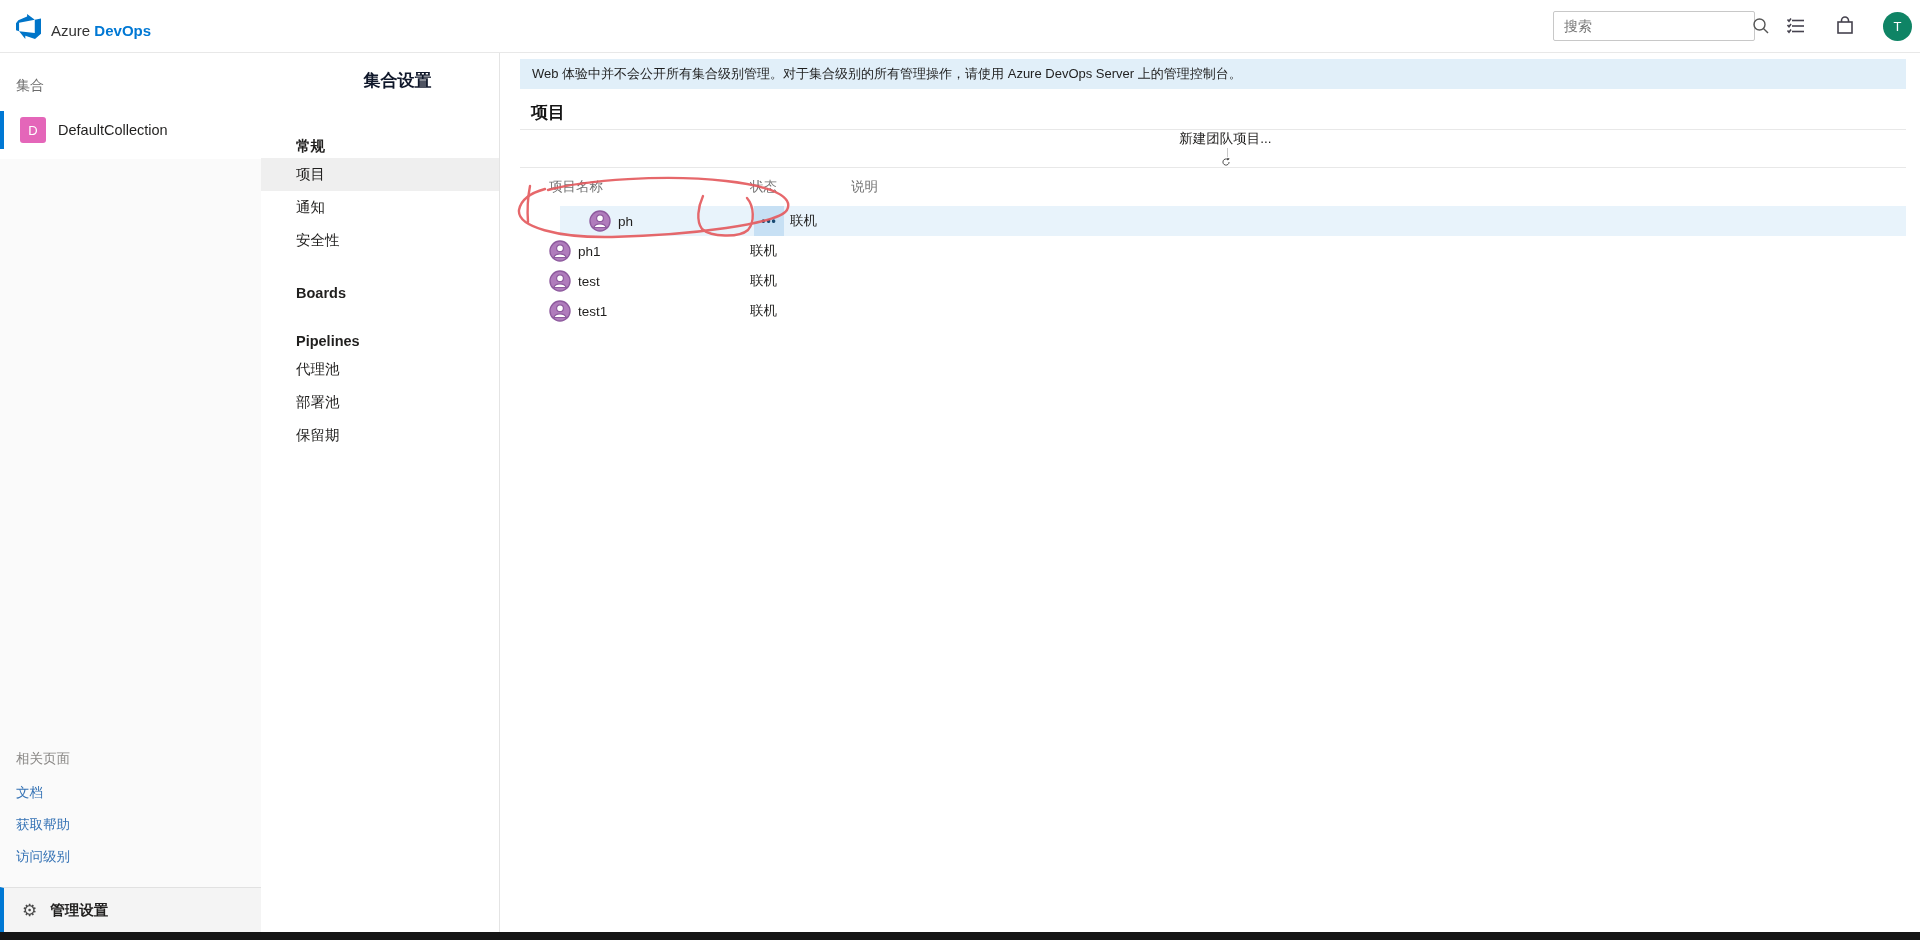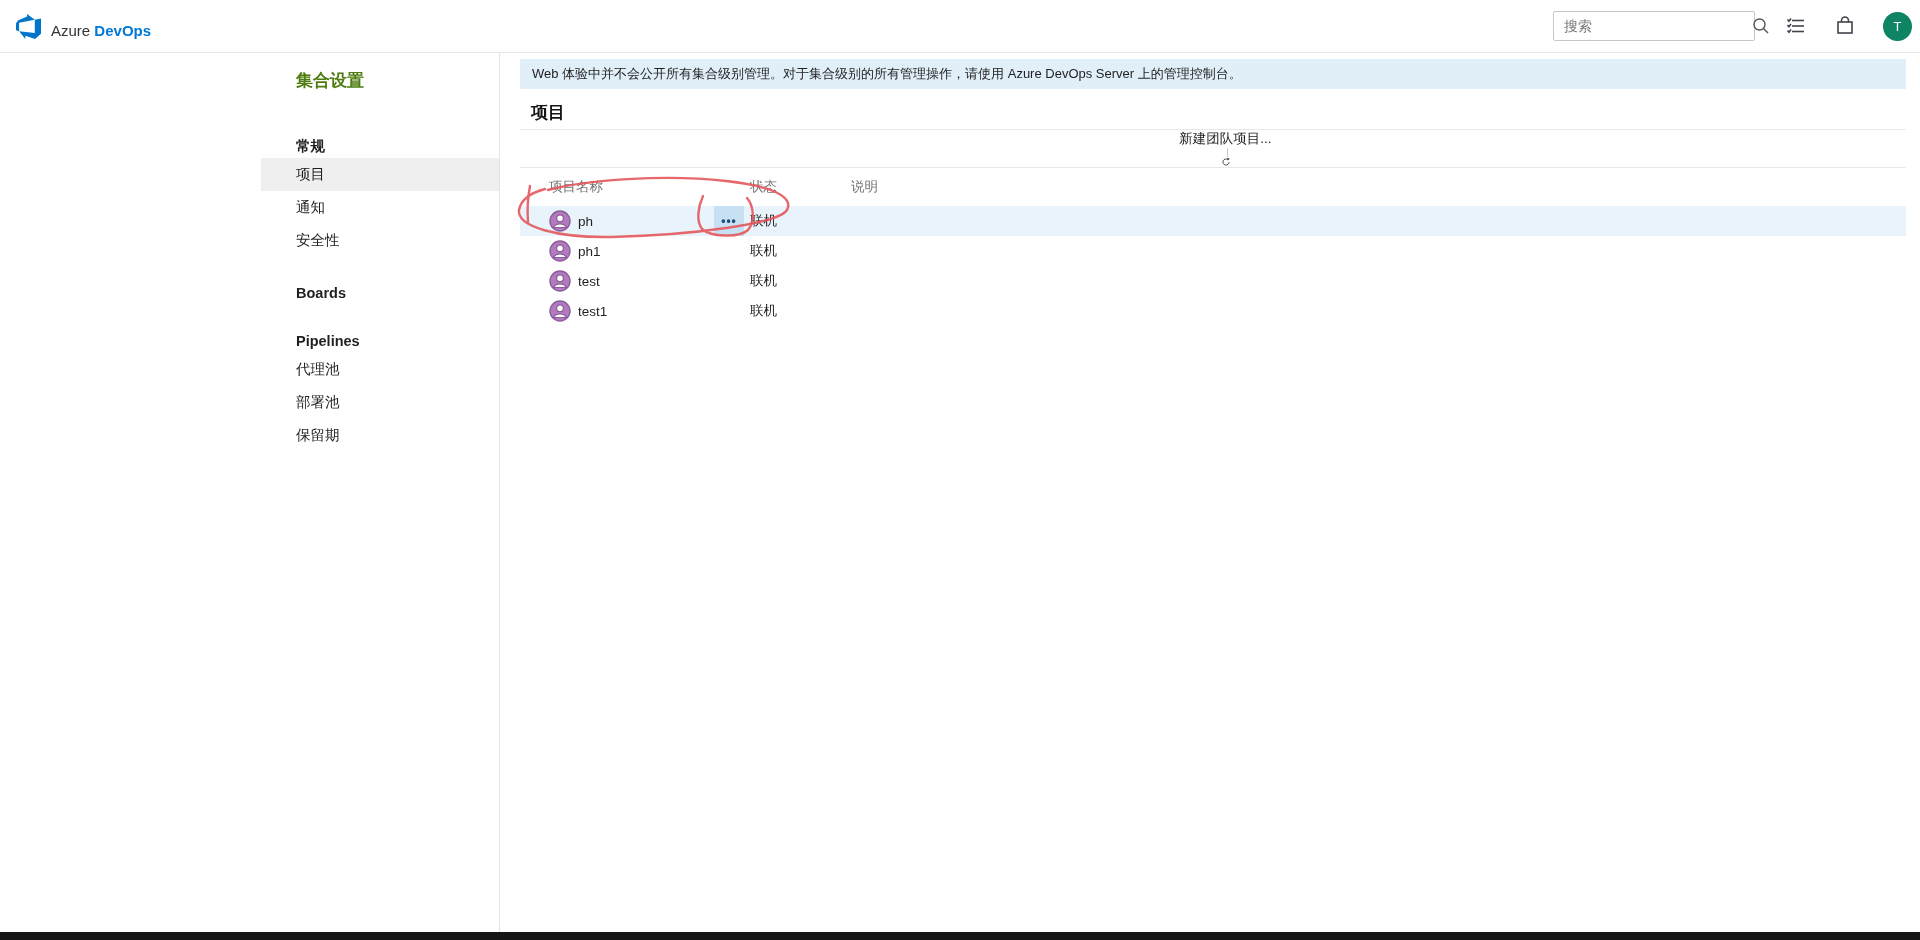--- a/index.html
+++ b/index.html
@@ -39,21 +39,21 @@
   .side-link { color:#3673b5; font-size:13.5px; margin-bottom:14px; cursor:pointer; }
   .admin-row { position:absolute; bottom:0; left:0; right:0; height:45px; background:#f4f4f4;
                border-top:1px solid #e1e1e1; border-left:4px solid #0078d4; display:flex;
                align-items:center; gap:13px; padding-left:18px; cursor:pointer; }
   .admin-label { font-weight:700; font-size:14.5px; }
   .gear { font-size:17px; color:#4a4a4a; line-height:1; }
 
   
   .settings-nav { position:absolute; top:53px; left:261px; width:239px; bottom:8px;
                   background:#fff; border-right:1px solid #e4e4e4; }
-  .nav-title { padding:16px 0 0 35px; font-size:17px; font-weight:700; color:#4d7c0f; }
+  .nav-title { padding:16px 0 0 35px; font-size:17px; font-weight:700; color:#0f172a;text-align:center; }
   .nav-header { margin-top:24px; height:24px; line-height:24px; padding-left:35px;
                 font-weight:700; font-size:14.5px; color:#201f1e; }
   .nav-header.first { margin-top:42px; }
   .nav-item { height:33px; line-height:33px; padding-left:35px; font-size:14.5px;
               color:#201f1e; cursor:pointer; }
   .nav-item.selected { background:#efefef; }
 
   
   .main { position:absolute; top:53px; left:500px; right:0; bottom:8px; background:#fff; }
   .banner { margin:6px 14px 0 20px; background:#e1eff9; height:30px; line-height:30px;
@@ -66,21 +66,21 @@
   .toolbar-sep { width:1px; height:16px; background:#c8c8c8; margin:0 15px 0 18px; }
   .refresh { width:18px; height:18px; cursor:pointer; }
 
   .table { margin:0 14px 0 20px; }
   .thead { display:flex; height:38px; align-items:center; color:#737373; font-size:13.5px; }
   .cell-name { width:230px; padding-left:29px; }
   .cell-status { width:101px; }
   .cell-desc { flex:1; }
   .trow { display:flex; height:30px; align-items:center; font-size:13.5px; color:#201f1e;
           position:relative; cursor:pointer; }
-  .trow.highlight { background:#e8f3fb; }
+  .trow.highlight { background:#e8f3fb;margin-left:40px; }
   .cell-name-flex { width:230px; padding-left:29px; display:flex; align-items:center; }
   .proj-avatar { width:22px; height:22px; flex:0 0 auto; }
   .proj-name { margin-left:7px; }
   .ctx-btn { position:absolute; left:194px; top:0; width:30px; height:30px; background:#c7e0f4;
              display:flex; align-items:center; justify-content:center; color:#1b4c74;
              font-weight:700; font-size:12px; letter-spacing:1px; cursor:pointer; }
 
   
   .annotation-overlay { position:absolute; top:0; left:0; width:1920px; height:940px;
                         pointer-events:none; z-index:20; }
@@ -118,20 +118,41 @@
     </svg>
     <svg class="top-icon" viewBox="0 0 22 22">
       <g stroke="#45424e" stroke-width="1.6" fill="none">
         <rect x="4" y="7" width="14" height="11"></rect>
         <path d="M7.5 7 v-1.5 a3.5 3.5 0 0 1 7 0 V7"></path>
       </g>
     </svg>
     <div class="avatar">T</div>
   </div>
 
+  <div class="sidebar">
+    <div class="sidebar-top">
+      <div class="collections-label">集合</div>
+      <div class="collection-row">
+        <div class="coll-avatar">D</div>
+        <div class="coll-name">DefaultCollection</div>
+      </div>
+    </div>
+
+    <div class="sidebar-links">
+      <div class="related-label">相关页面</div>
+      <div class="side-link">文档</div>
+      <div class="side-link">获取帮助</div>
+      <div class="side-link">访问级别</div>
+    </div>
+
+    <div class="admin-row">
+      <span class="gear">⚙</span>
+      <span class="admin-label">管理设置</span>
+    </div>
+  </div>
 
   <div class="settings-nav">
     <div class="nav-title">集合设置</div>
 
     <div class="nav-header first">常规</div>
     <div class="nav-item selected">项目</div>
     <div class="nav-item">通知</div>
     <div class="nav-item">安全性</div>
 
     <div class="nav-header">Boards</div>

